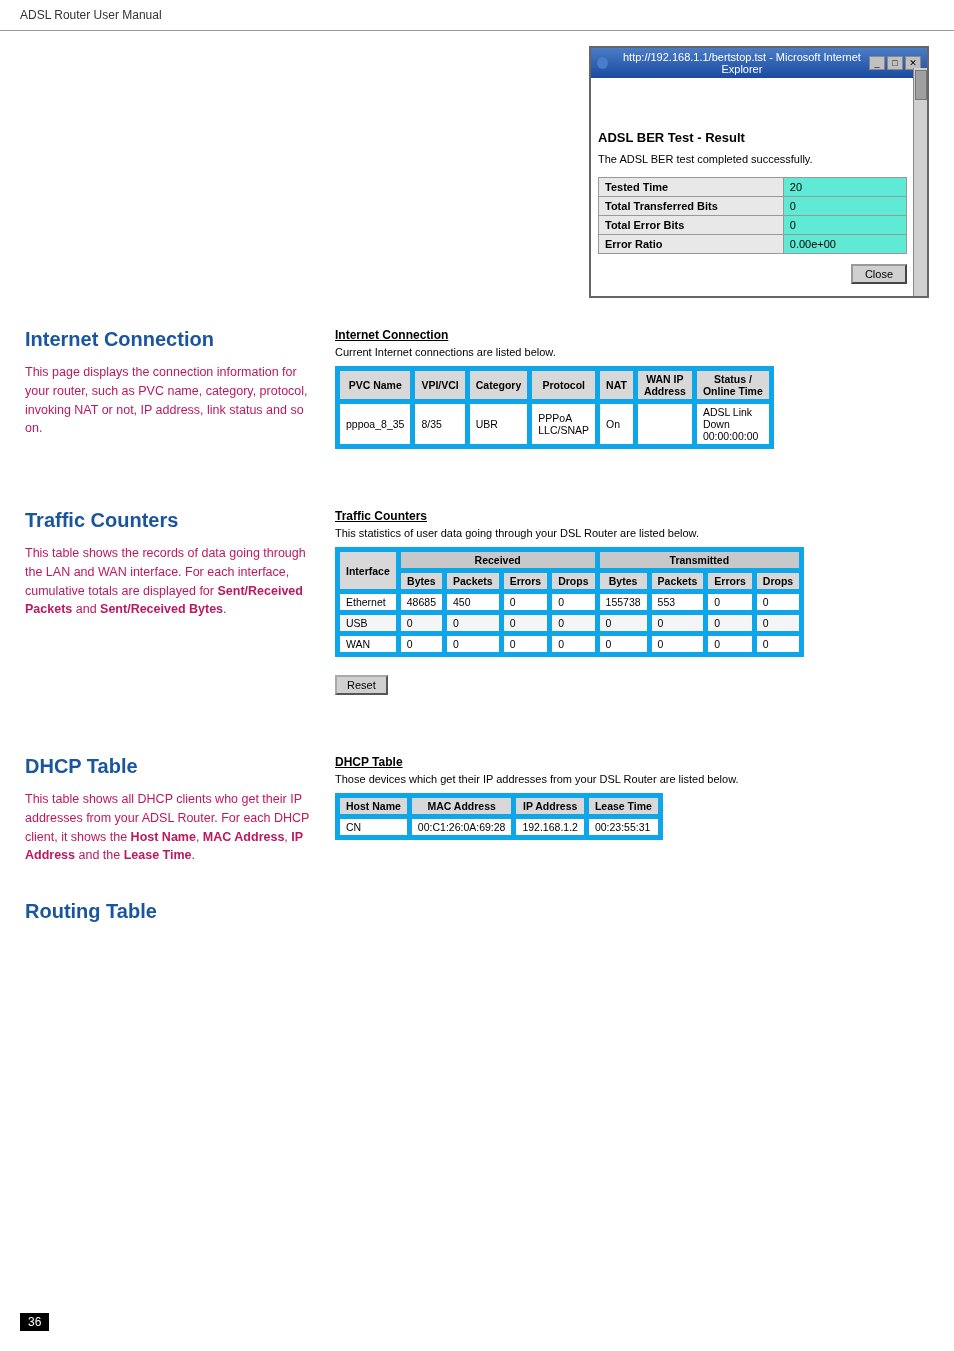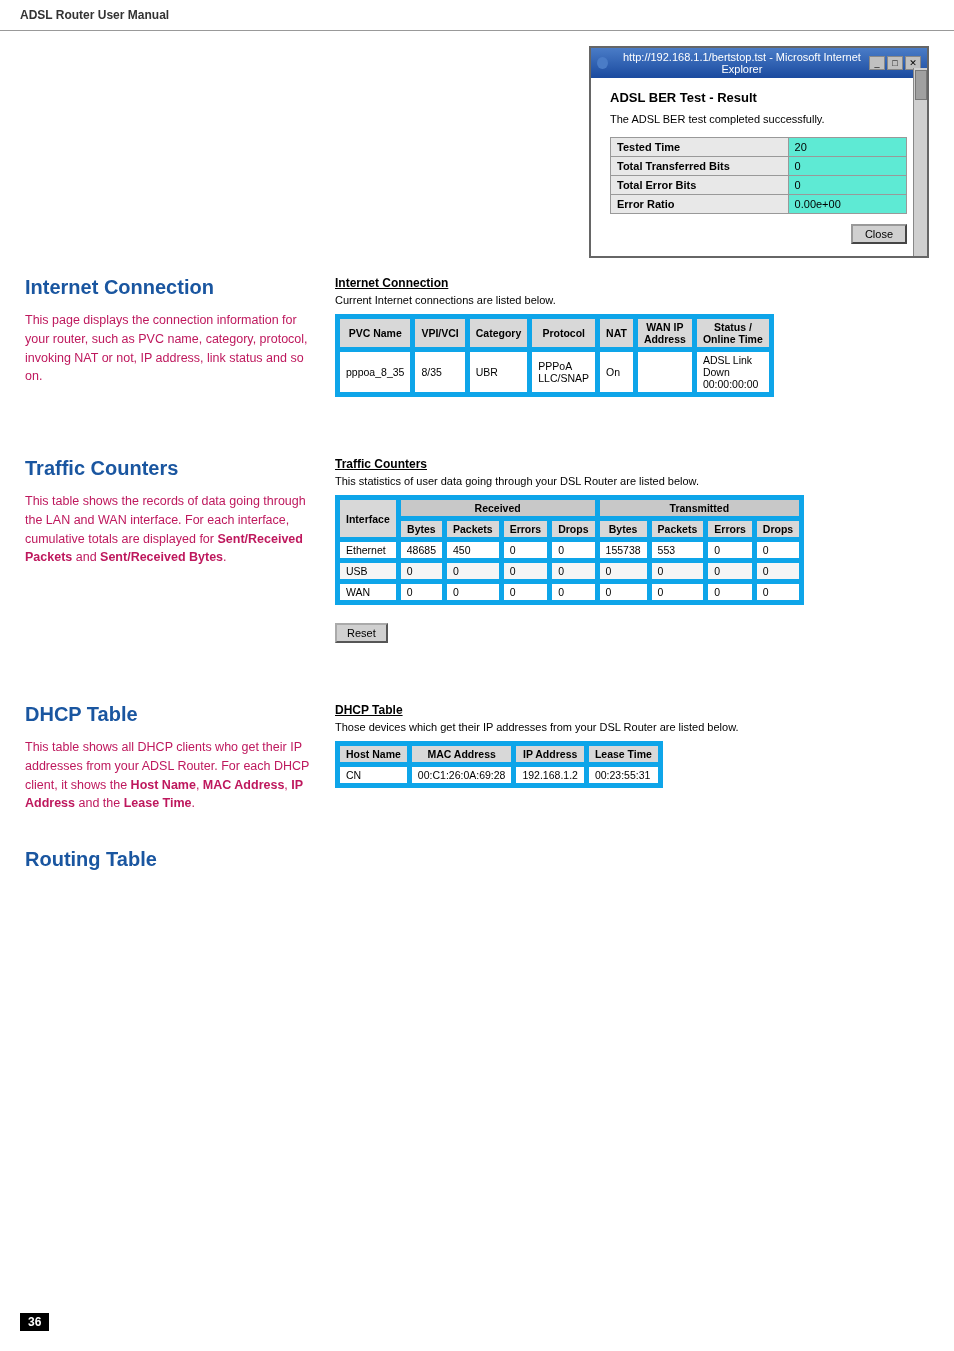--- a/index.html
+++ b/index.html
@@ -12,33 +12,32 @@
       min-height: 1351px;
       position: relative;
     }
 
     
     .page-header {
       border-bottom: 1px solid #999;
       padding: 8px 20px;
       font-size: 12px;
       color: #333;
-      font-weight: bold;
     }
 
     
     .page-number {
       position: absolute;
       bottom: 20px;
       left: 20px;
       background: #000;
       color: #fff;
       padding: 2px 8px;
       font-size: 12px;
-      font-weight: bold;
+      font-weight: normal;
     }
 
     
     .section {
       margin-bottom: 32px;
     }
 
     .section-title {
       color: #1a56a0;
       font-size: 20px;
@@ -113,22 +112,23 @@
 
     .browser-scrollbar-thumb {
       width: 12px;
       height: 30px;
       background: #a0a0a0;
       margin: 2px auto;
       border: 1px solid #777;
     }
 
     .browser-content {
-      padding: 12px 20px 12px 19px;
+      padding: 12px 20px 12px 7px;
       font-size: 11.5px;
+      margin-top: 40px;
     }
 
     .browser-page-title {
       font-weight: bold;
       font-size: 13px;
       margin-bottom: 8px;
     }
 
     .browser-subtitle {
       font-size: 11px;

